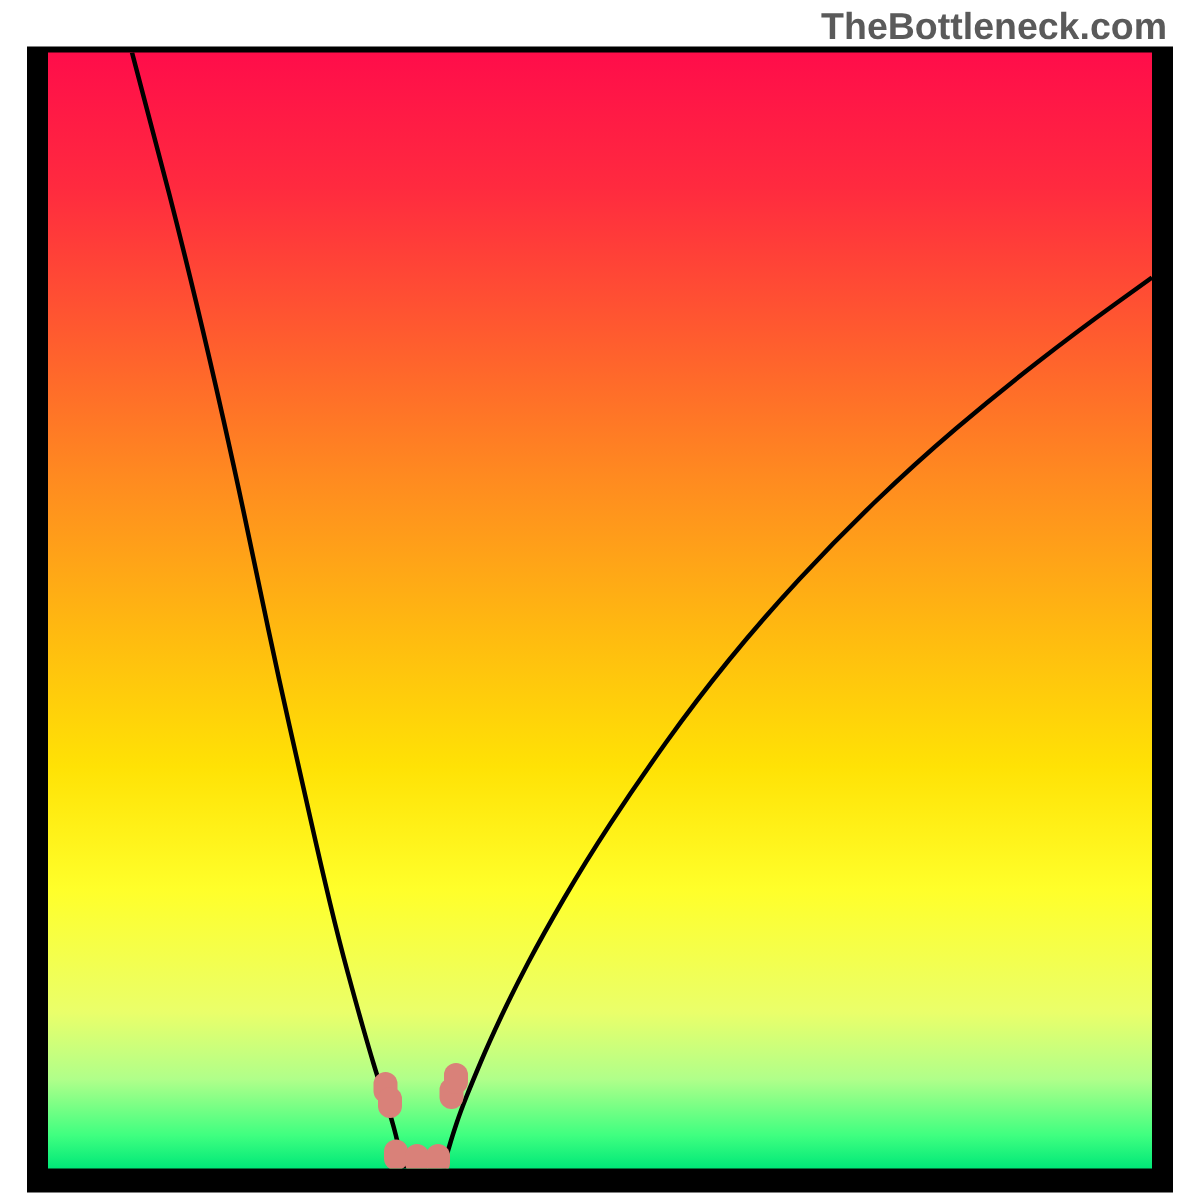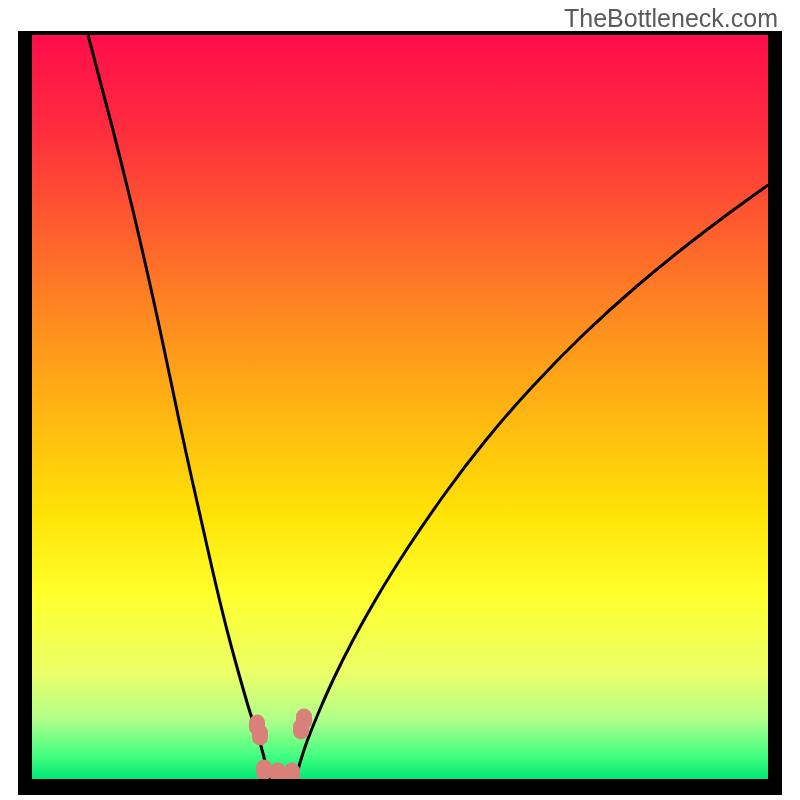--- a/index.html
+++ b/index.html
@@ -37,21 +37,21 @@
       #40ff80 97%,
       #00e878 100%
     );
   }
   .watermark {
     position: absolute;
     top: 4px;
     right: 22px;
     font-family: Arial, Helvetica, sans-serif;
     font-size: 25px;
-    font-weight: 400;
+    font-weight: 700;
     color: #5a5a5a;
   }
   .curve-svg {
     position: absolute;
     top: 0;
     left: 0;
     width: 736px;
     height: 744px;
   }
   .curve-svg path.line {

